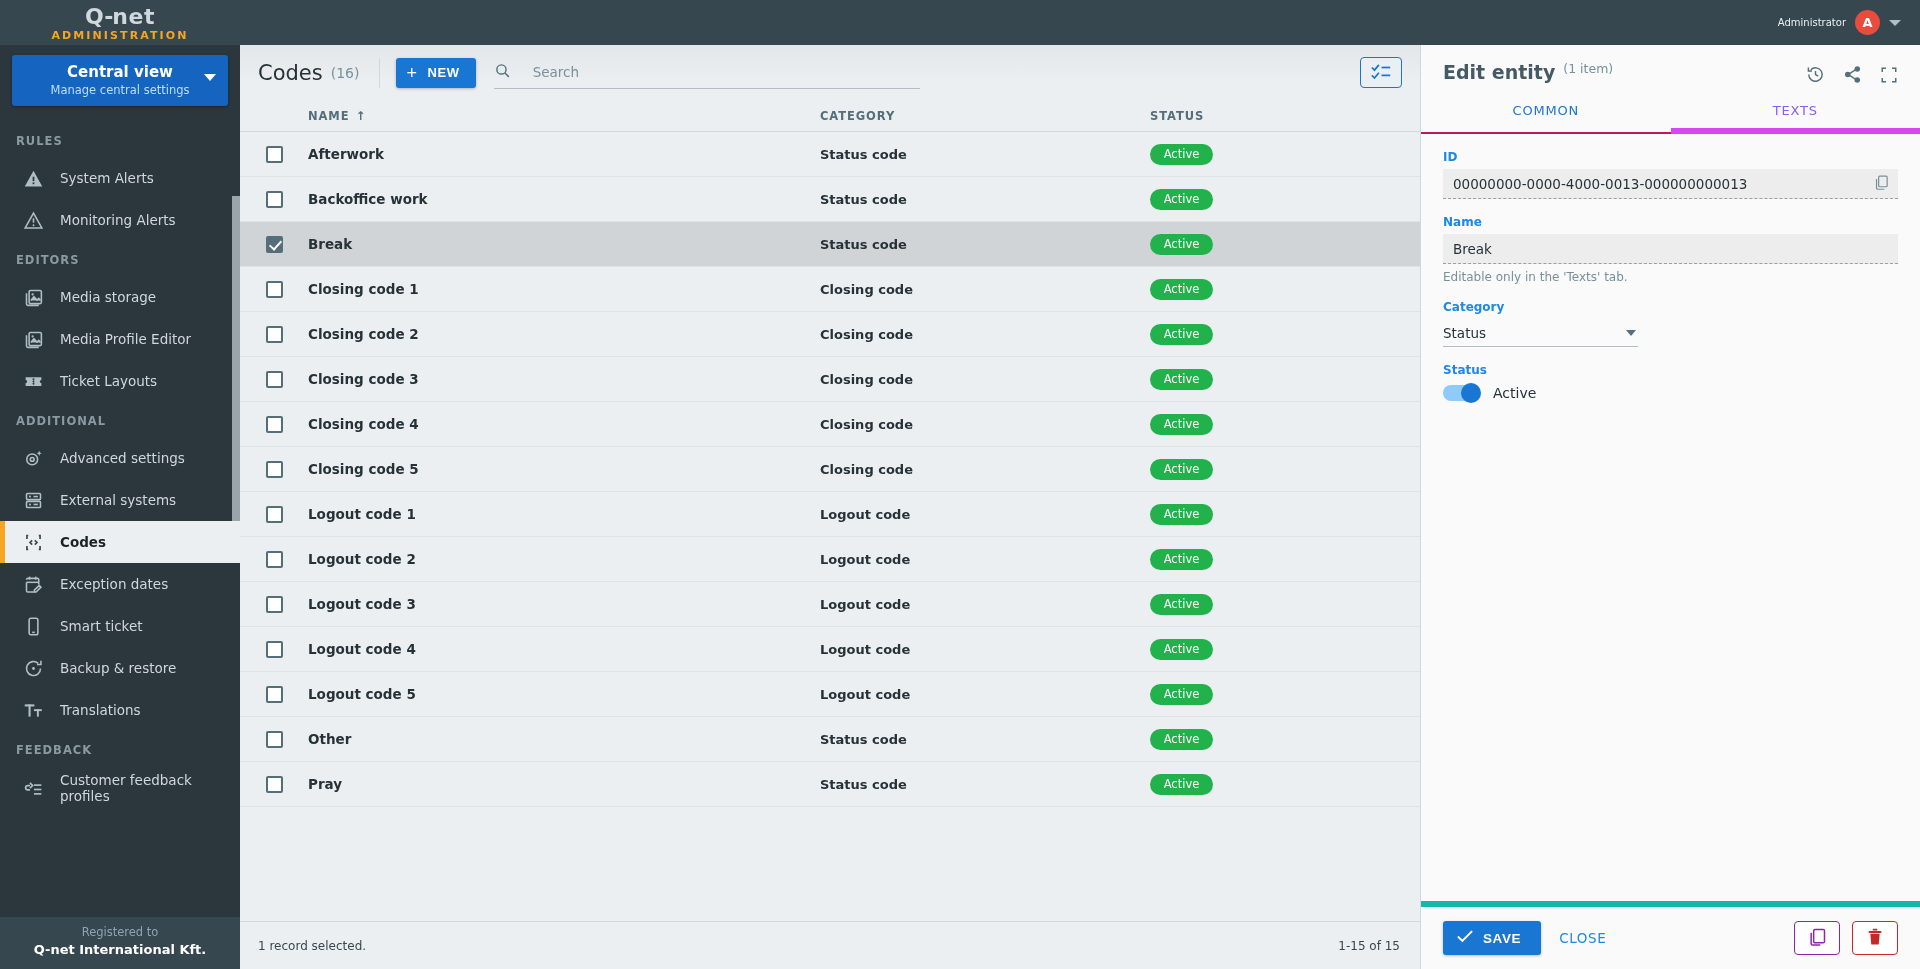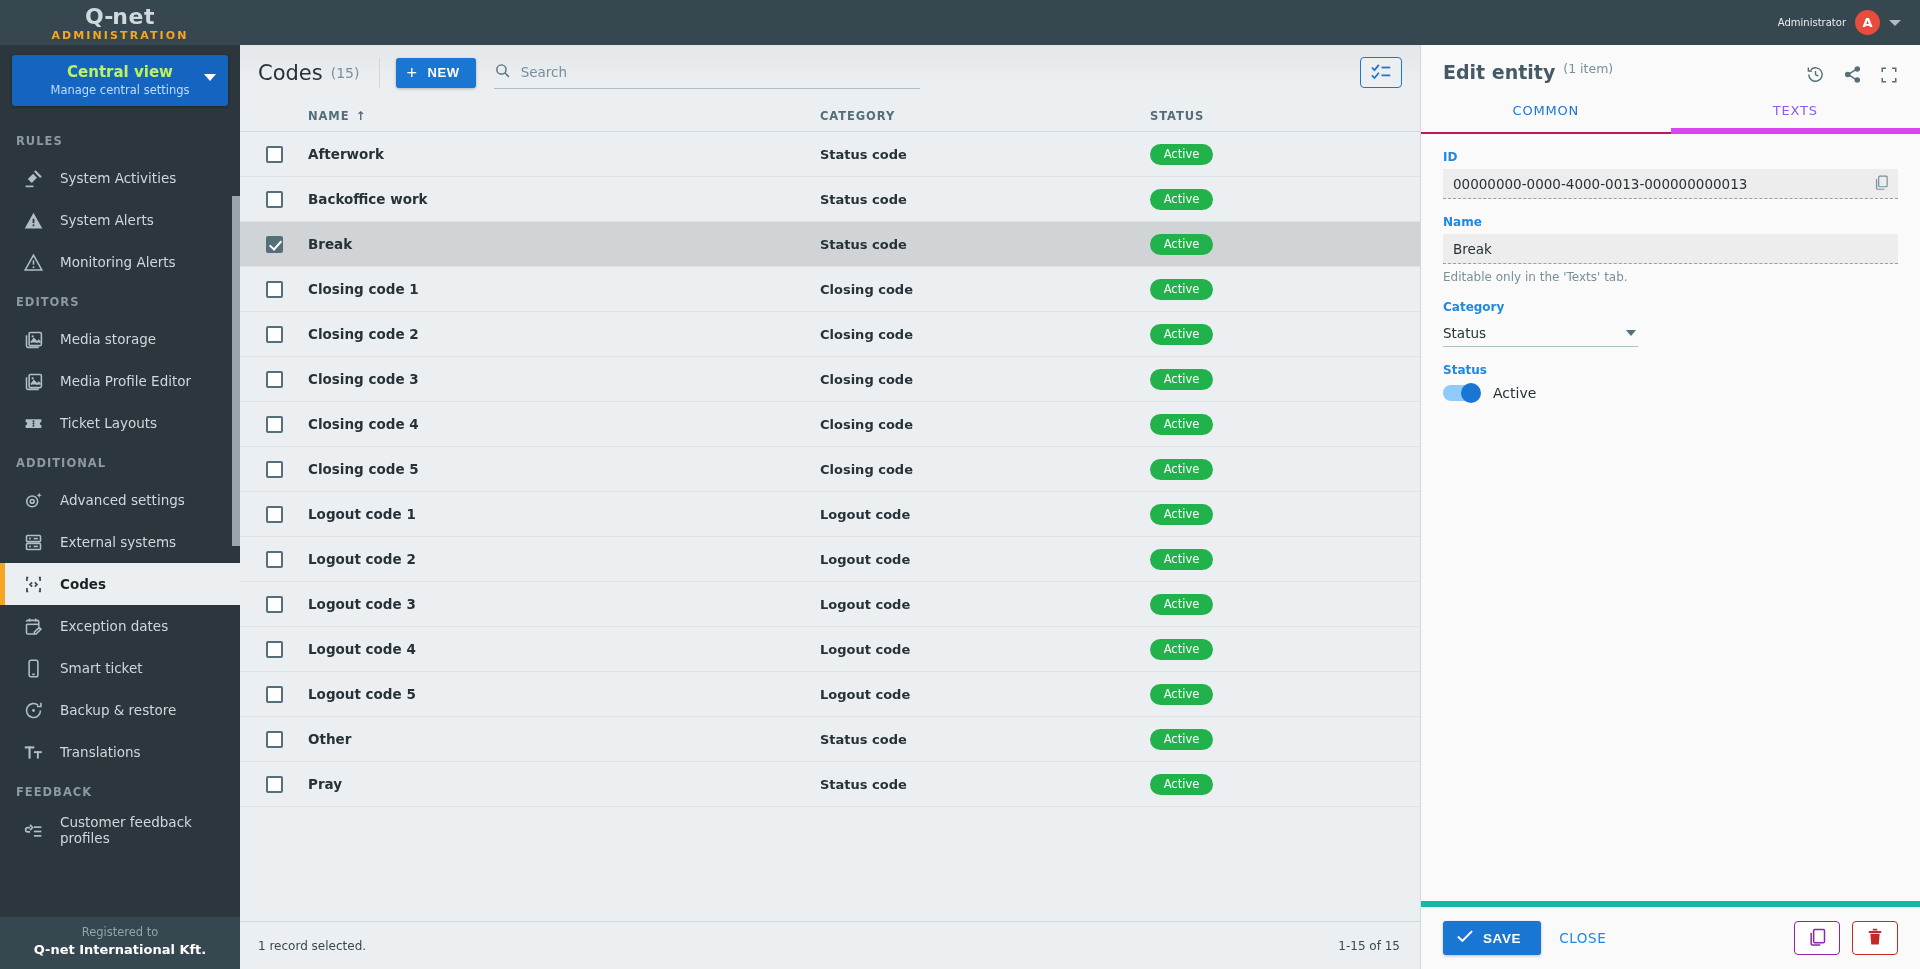--- a/index.html
+++ b/index.html
@@ -47,21 +47,21 @@
   .sidebar {
     width: 240px; flex: none; background: #2b363d; position: relative;
     display: flex; flex-direction: column; color: #cfd8dc;
   }
   .view-switch {
     margin: 10px 12px 6px 12px; background: #1565c0; border-radius: 3px;
     padding: 8px 10px 9px 10px; position: relative; cursor: pointer;
     box-shadow: 0 1px 3px rgba(0,0,0,.35);
   }
   .view-switch .vs-title {
-    color: #bef264; font-weight: bold; font-size: 15px; text-align: center;
+    color: #ffffff; font-weight: bold; font-size: 15px; text-align: center;
   }
   .view-switch .vs-sub {
     color: #bbdefb; font-size: 11.5px; text-align: center; margin-top: 2px;
   }
   .view-switch .vs-caret {
     position: absolute; right: 12px; top: 19px;
     width: 0; height: 0; border-left: 6px solid transparent;
     border-right: 6px solid transparent; border-top: 7px solid #fff;
   }
   .nav {
@@ -111,21 +111,21 @@
   .page-count { font-size: 14px; color: #78909c; margin-left: 8px; }
   .tb-sep { width: 1px; height: 30px; background: #cfd8dc; margin: 0 16px 0 20px; }
   .btn-new {
     background: #1976d2; color: #fff; border: none; border-radius: 3px;
     height: 30px; padding: 0 16px 0 10px; display: flex; align-items: center; gap: 10px;
     font-size: 13px; font-weight: bold; letter-spacing: .6px; cursor: pointer;
     box-shadow: 0 1px 3px rgba(0,0,0,.25);
   }
   .btn-new .plus { font-size: 18px; font-weight: normal; line-height: 1; }
   .search-wrap {
-    flex: 1; display: flex; align-items: center; gap: 10px; margin-left: 18px;
+    flex: 1; display: flex; align-items: center; gap: 22px; margin-left: 18px;
     border-bottom: 1px solid #b0bec5; height: 32px; max-width: 700px;
   }
   .search-input {
     border: none; background: transparent; outline: none; flex: 1;
     font-family: inherit; font-size: 13.5px; color: #37474f; height: 30px;
   }
   .search-input::placeholder { color: #78909c; }
   .toolbar-spacer { flex: 1; }
   .btn-select-mode {
     width: 42px; height: 31px; border: 1px solid #1976d2; border-radius: 4px;
@@ -271,30 +271,20 @@
         <div class="vs-caret"></div>
       </div>
 
       <div class="nav" id="nav">
         <div class="nav-scroll-track">
           <div class="nav-scroll-thumb"></div>
         </div>
       <div class="nav-section">RULES</div>
           <div class="nav-item">
             <span class="ico">
-              <svg width="21" height="21" viewBox="0 0 24 24" fill="none" stroke="#b0bec5" stroke-width="1.9">
-                <line x1="3" y1="21" x2="12" y2="21"></line>
-                <path d="M5.5 12.5l6-6 4.5 4.5-6 6z" fill="#b0bec5" stroke="none"></path>
-                <line x1="13.5" y1="3.5" x2="20.5" y2="10.5" stroke-width="2.6"></line>
-              </svg>
-            </span>
-            <span class="lbl">System Activities</span>
-          </div>
-          <div class="nav-item">
-            <span class="ico">
               <svg width="21" height="21" viewBox="0 0 24 24">
                 <path d="M12 3L22 21H2z" fill="#b0bec5"></path>
                 <rect x="11" y="10" width="2" height="5" fill="#2b363d"></rect>
                 <rect x="11" y="16.5" width="2" height="2" fill="#2b363d"></rect>
               </svg>
             </span>
             <span class="lbl">System Alerts</span>
           </div>
           <div class="nav-item">
             <span class="ico">
@@ -435,21 +425,21 @@
       <div class="footer-reg">
         <div class="reg-t">Registered to</div>
         <div class="reg-n">Q-net International Kft.</div>
       </div>
     </div>
 
     <div class="main">
 
       <div class="main-toolbar">
         <span class="page-title">Codes</span>
-        <span class="page-count">(15)</span>
+        <span class="page-count">(16)</span>
         <span class="tb-sep"></span>
         <button class="btn-new">
           <span class="plus">+</span>
           <span>NEW</span>
         </button>
         <div class="search-wrap">
           <span>
             <svg width="17" height="17" viewBox="0 0 24 24" fill="none" stroke="#546e7a" stroke-width="2">
               <circle cx="10.5" cy="10.5" r="6.5"></circle>
                 <line x1="15.5" y1="15.5" x2="21" y2="21"></line>

